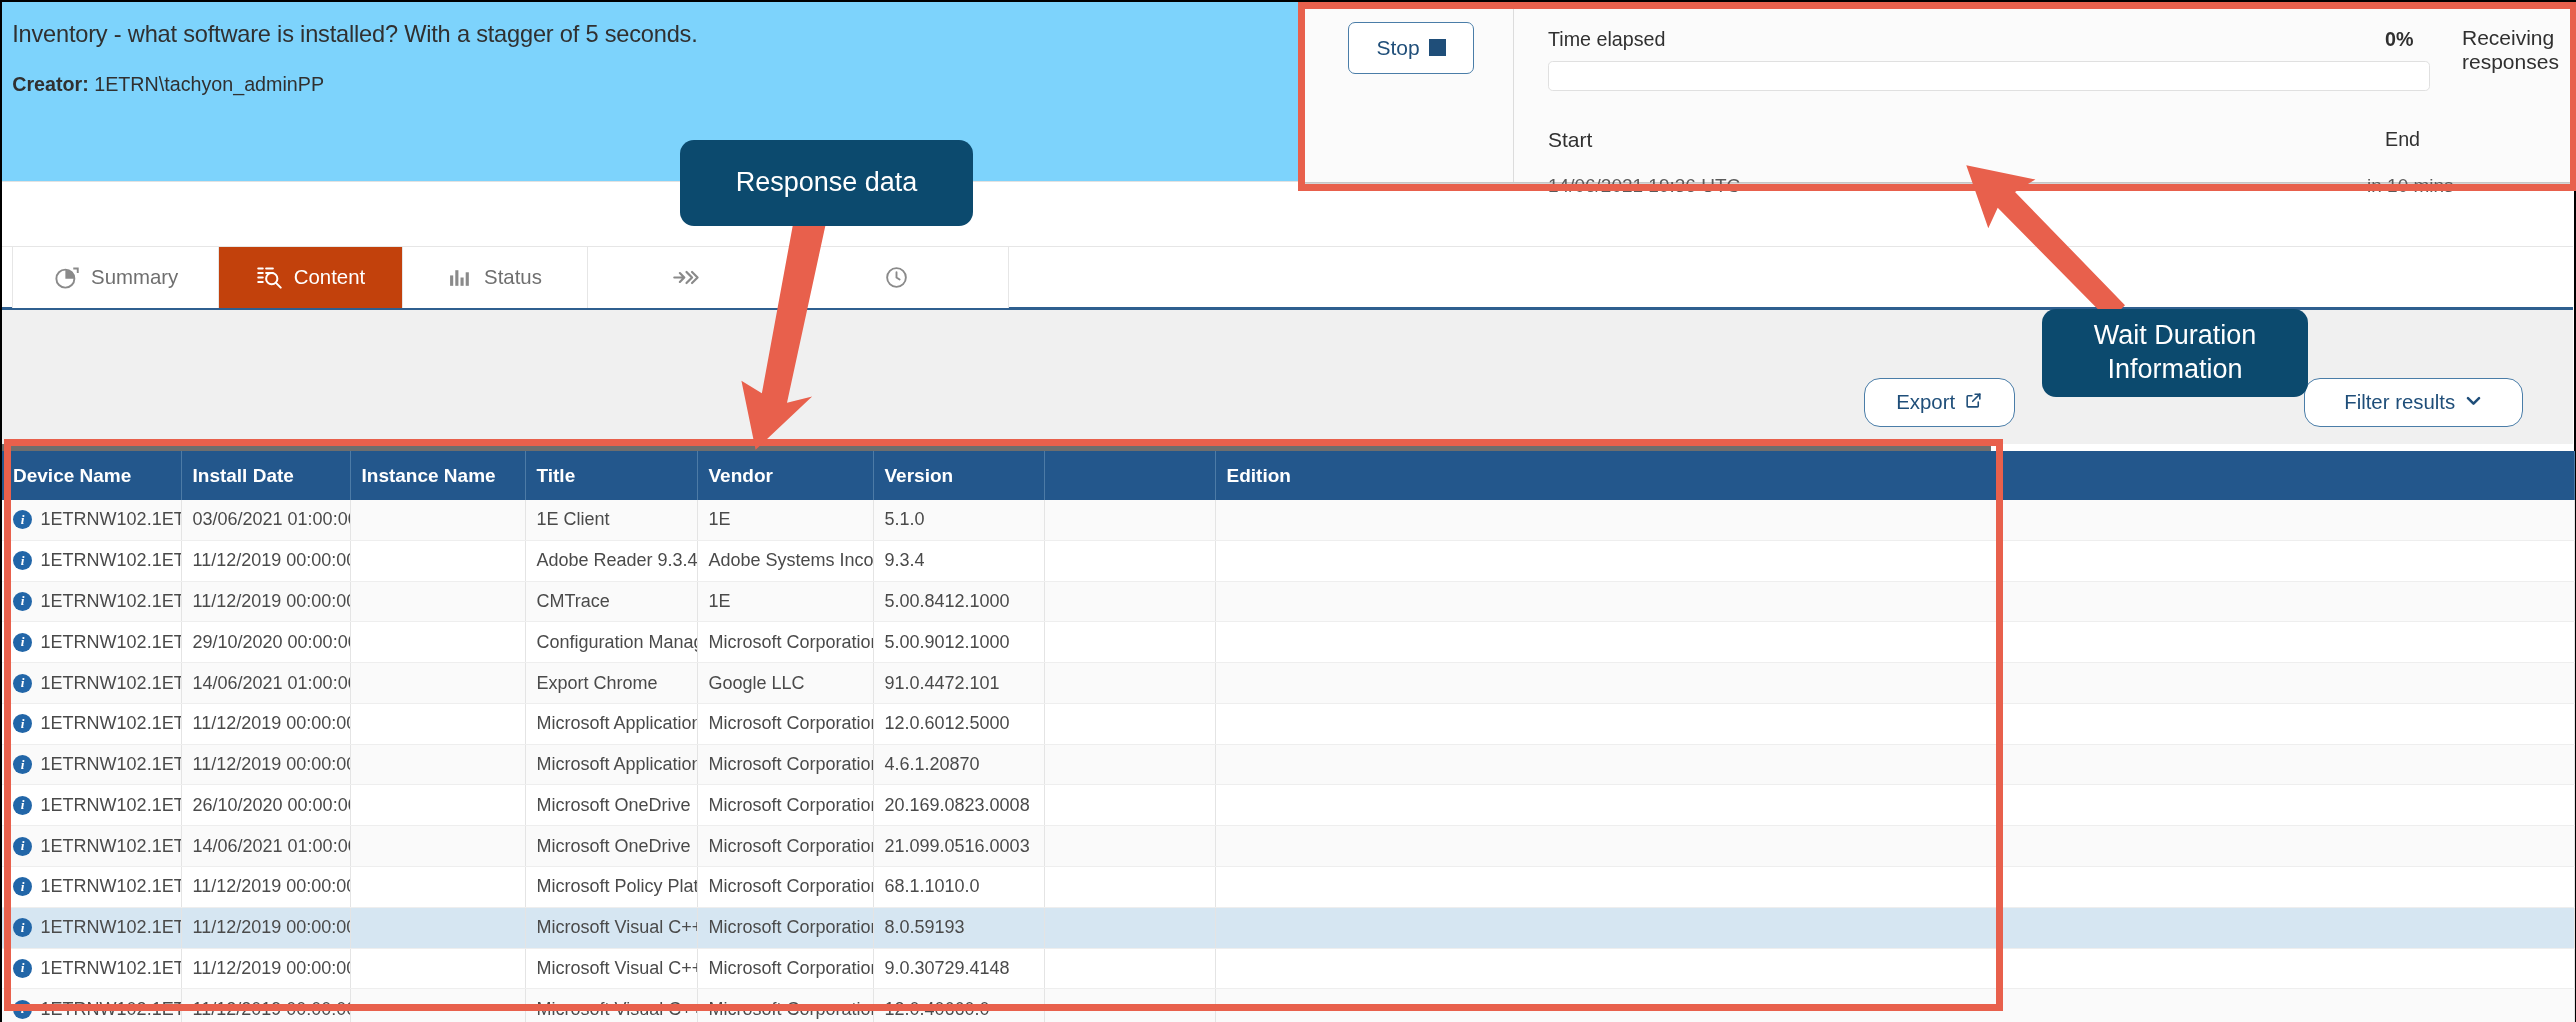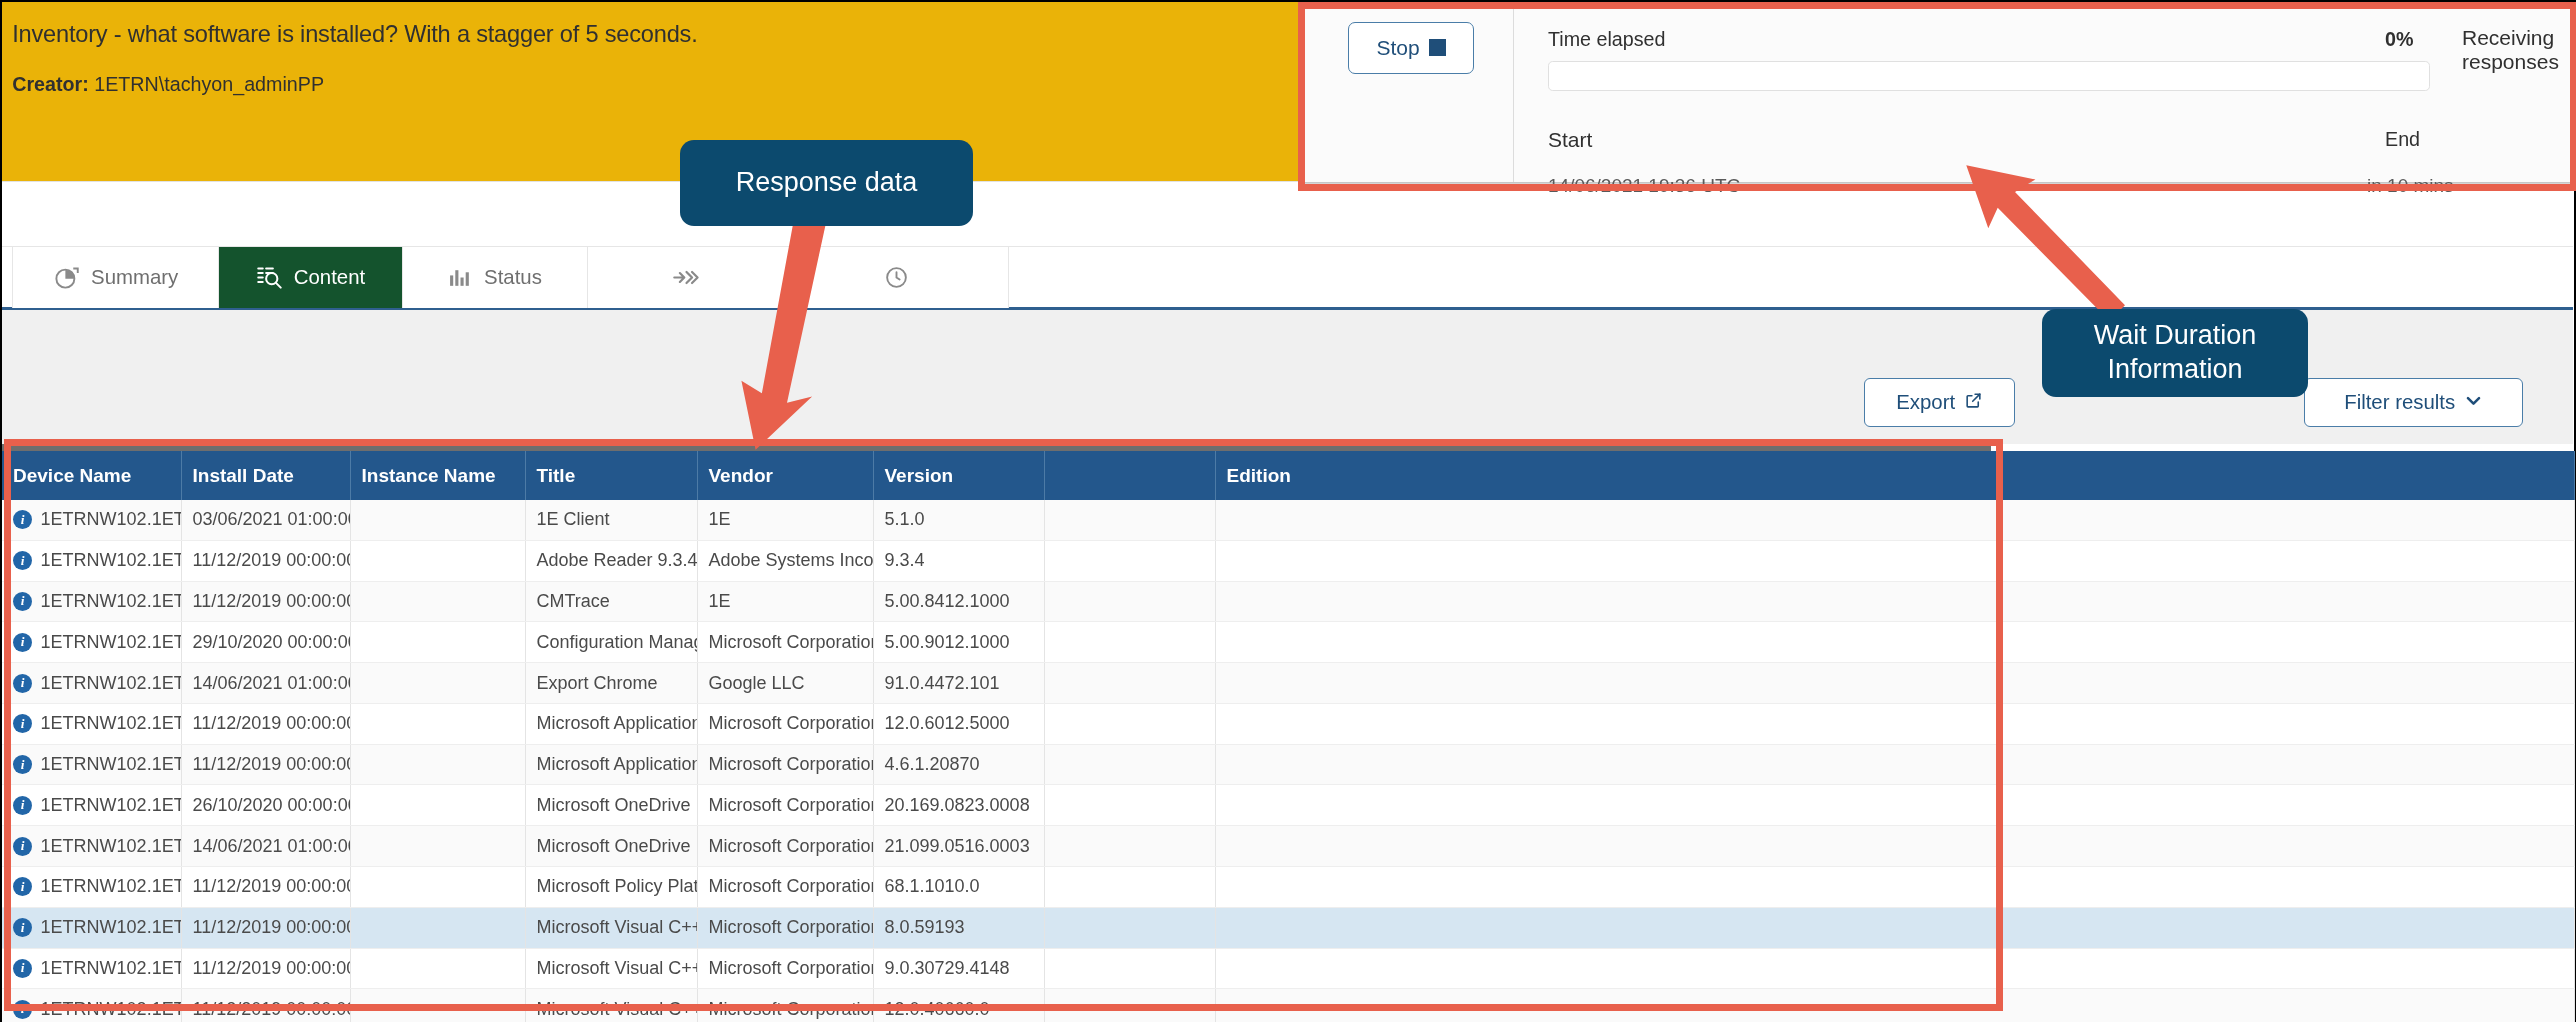--- a/index.html
+++ b/index.html
@@ -13,21 +13,21 @@
     position: relative;
     width: 2576px; height: 1022px;
     border: 2.4px solid #000000;
     background: #ffffff;
   }
 
   
   .header {
     position: absolute; left: 0; top: 0;
     width: 2571px; height: 180px;
-    background: #eab308;
+    background: #7dd3fc;
     border-bottom: 0.8px solid #e2e2e2;
   }
   .header-title {
     position: absolute; left: 10.2px; top: 19px;
     font-size: 23.6px; color: #303030; font-weight: 400;
     letter-spacing: -0.2px;
     white-space: nowrap;
   }
   .header-creator {
     position: absolute; left: 10.2px; top: 71px;
@@ -121,34 +121,34 @@
   .tab {
     position: absolute; top: 0; height: 61px;
     display: flex; align-items: center; justify-content: center;
     gap: 11px;
     font-size: 20.4px; color: #6f6f6f;
     border-right: 0.8px solid #e6e6e6;
     background: #ffffff;
     cursor: pointer;
   }
   .tab:first-child { border-left: 0.8px solid #e6e6e6; text-align: center; }
-  .tab.active { background: #14532d; color: #ffffff; }
+  .tab.active { background: #c2410c; color: #ffffff; }
   .tab-icon { display: flex; align-items: center; justify-content: center; }
 
   
   .toolbar {
     position: absolute; left: 0; top: 308px;
     width: 2571px; height: 134px;
     background: #f0f0f0;
   }
   .btn-outline {
     position: absolute;
     height: 49px;
     border: 1.6px solid #4a7da8;
-    border-radius: 6px;
+    border-radius: 16px;
     background: #ffffff;
     color: #1f4e79;
     font-size: 20.4px;
     display: flex; align-items: center; justify-content: center;
     gap: 8.6px;
     cursor: pointer;
     padding: 0 19px;
   }
   #export-button { left: 1862px; top: 376px; width: 151px; }
   #filter-button { left: 2302px; top: 376px; width: 219px; }

